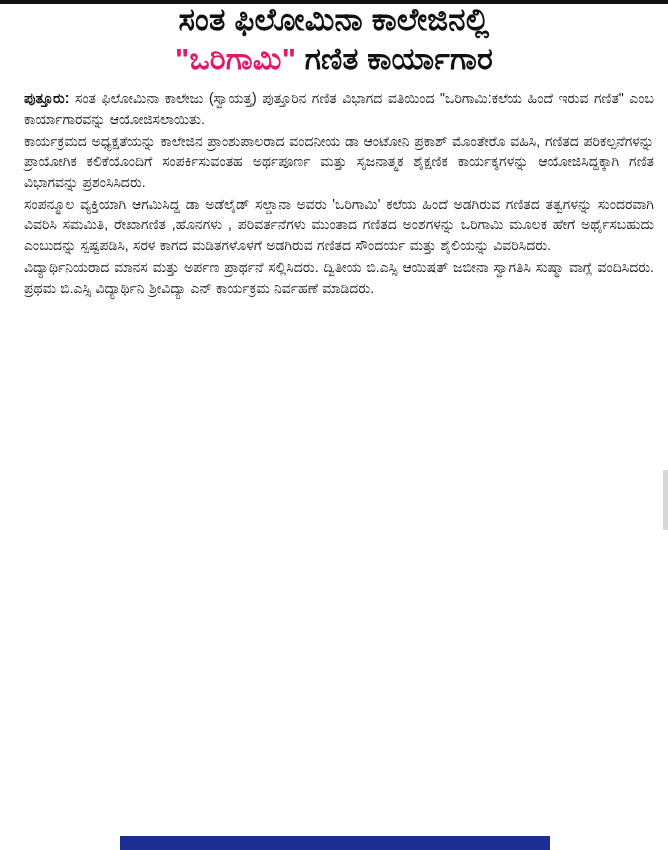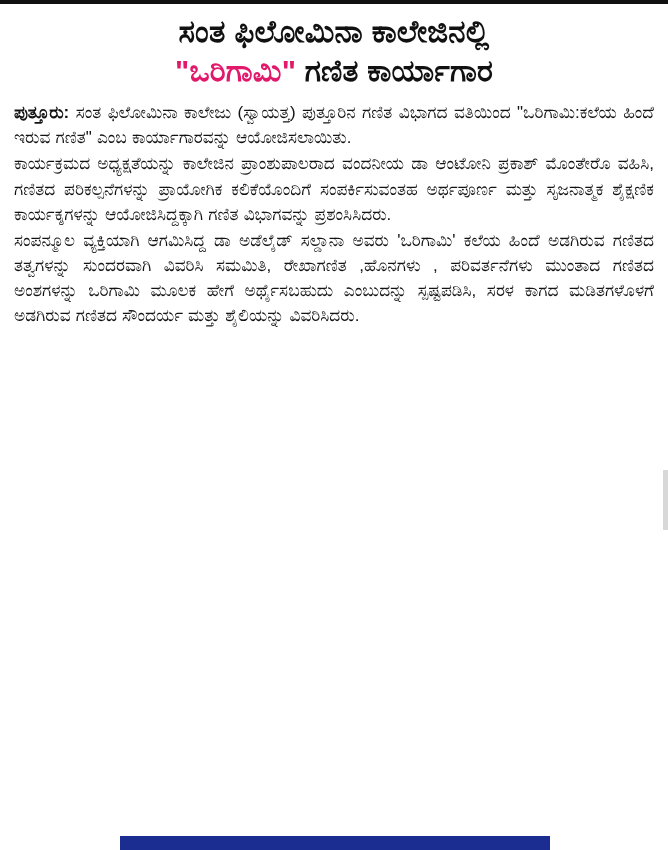--- a/index.html
+++ b/index.html
@@ -25,21 +25,20 @@
   .rule-top {
     position: absolute;
     left: 0;
     top: 0;
     width: 668px;
     height: 4px;
     background: #111111;
   }
   .headline {
     margin: 0;
-    padding-top: 12px;
     text-align: center;
   }
   .headline-line {
     display: block;
     font-family: "Liberation Sans", sans-serif;
     font-weight: bold;
     font-size: 31px;
     line-height: 1.28;
     letter-spacing: 0.2px;
     color: #111111;
@@ -48,23 +47,23 @@
   .headline-line.line2 {
     font-size: 30px;
   }
   .headline-quote {
     color: #e2186b;
   }
   .article {
     padding-top: 10px;
   }
   .para {
-    margin: 0 0 1px 0;
+    margin: 0 0 1px 10px;
     font-family: "Liberation Sans", sans-serif;
-    font-size: 17px;
+    font-size: 14px;
     line-height: 1.48;
     color: #121212;
     text-align: justify;
     text-justify: inter-word;
     word-spacing: 0.4px;
   }
   .para .lead {
     font-weight: bold;
   }
   .footer-bar {
@@ -98,19 +97,20 @@
 
   <div class="article">
 
     <p class="para"><span class="lead">ಪುತ್ತೂರು:</span> <span>ಸಂತ ಫಿಲೋಮಿನಾ ಕಾಲೇಜು (ಸ್ವಾಯತ್ತ) ಪುತ್ತೂರಿನ ಗಣಿತ ವಿಭಾಗದ ವತಿಯಿಂದ "ಒರಿಗಾಮಿ:ಕಲೆಯ ಹಿಂದೆ ಇರುವ ಗಣಿತ" ಎಂಬ ಕಾರ್ಯಾಗಾರವನ್ನು ಆಯೋಜಿಸಲಾಯಿತು.</span></p>
 
     <p class="para">ಕಾರ್ಯಕ್ರಮದ ಅಧ್ಯಕ್ಷತೆಯನ್ನು ಕಾಲೇಜಿನ ಪ್ರಾಂಶುಪಾಲರಾದ ವಂದನೀಯ ಡಾ ಆಂಟೋನಿ ಪ್ರಕಾಶ್ ಮೊಂತೇರೊ ವಹಿಸಿ, ಗಣಿತದ ಪರಿಕಲ್ಪನೆಗಳನ್ನು ಪ್ರಾಯೋಗಿಕ ಕಲಿಕೆಯೊಂದಿಗೆ ಸಂಪರ್ಕಿಸುವಂತಹ ಅರ್ಥಪೂರ್ಣ ಮತ್ತು ಸೃಜನಾತ್ಮಕ ಶೈಕ್ಷಣಿಕ ಕಾರ್ಯಕ್ಶಗಳನ್ನು ಆಯೋಜಿಸಿದ್ದಕ್ಕಾಗಿ ಗಣಿತ ವಿಭಾಗವನ್ನು ಪ್ರಶಂಸಿಸಿದರು.</p>
 
     <p class="para">ಸಂಪನ್ಮೂಲ ವ್ಯಕ್ತಿಯಾಗಿ ಆಗಮಿಸಿದ್ದ ಡಾ ಅಡೆಲೈಡ್ ಸಲ್ಡಾನಾ ಅವರು 'ಒರಿಗಾಮಿ' ಕಲೆಯ ಹಿಂದೆ ಅಡಗಿರುವ ಗಣಿತದ ತತ್ವಗಳನ್ನು ಸುಂದರವಾಗಿ ವಿವರಿಸಿ ಸಮಮಿತಿ, ರೇಖಾಗಣಿತ ,ಹೊನಗಳು , ಪರಿವರ್ತನೆಗಳು ಮುಂತಾದ ಗಣಿತದ ಅಂಶಗಳನ್ನು ಒರಿಗಾಮಿ ಮೂಲಕ ಹೇಗೆ ಅರ್ಥೈಸಬಹುದು ಎಂಬುದನ್ನು ಸ್ಪಷ್ಟಪಡಿಸಿ, ಸರಳ ಕಾಗದ ಮಡಿತಗಳೊಳಗೆ ಅಡಗಿರುವ ಗಣಿತದ ಸೌಂದರ್ಯ ಮತ್ತು ಶೈಲಿಯನ್ನು ವಿವರಿಸಿದರು.</p>
 
 
+    <p class="para">ವಿದ್ಯಾರ್ಥಿನಿಯರಾದ ಮಾನಸ ಮತ್ತು ಅರ್ಪಣ ಪ್ರಾರ್ಥನೆ ಸಲ್ಲಿಸಿದರು. ದ್ವಿತೀಯ ಬಿ.ಎಸ್ಸಿ ಆಯಿಷತ್ ಜಬೀನಾ ಸ್ವಾಗತಿಸಿ ಸುಷ್ಮಾ ವಾಗ್ಲೆ ವಂದಿಸಿದರು. ಪ್ರಥಮ ಬಿ.ಎಸ್ಸಿ ವಿದ್ಯಾರ್ಥಿನಿ ಶ್ರೀವಿದ್ಯಾ ಎನ್ ಕಾರ್ಯಕ್ರಮ ನಿರ್ವಹಣೆ ಮಾಡಿದರು.</p>
 
   </div>
 
   <div class="edge-mark"></div>
   <div class="footer-bar"></div>
 
 </div>
 
 </body></html>

